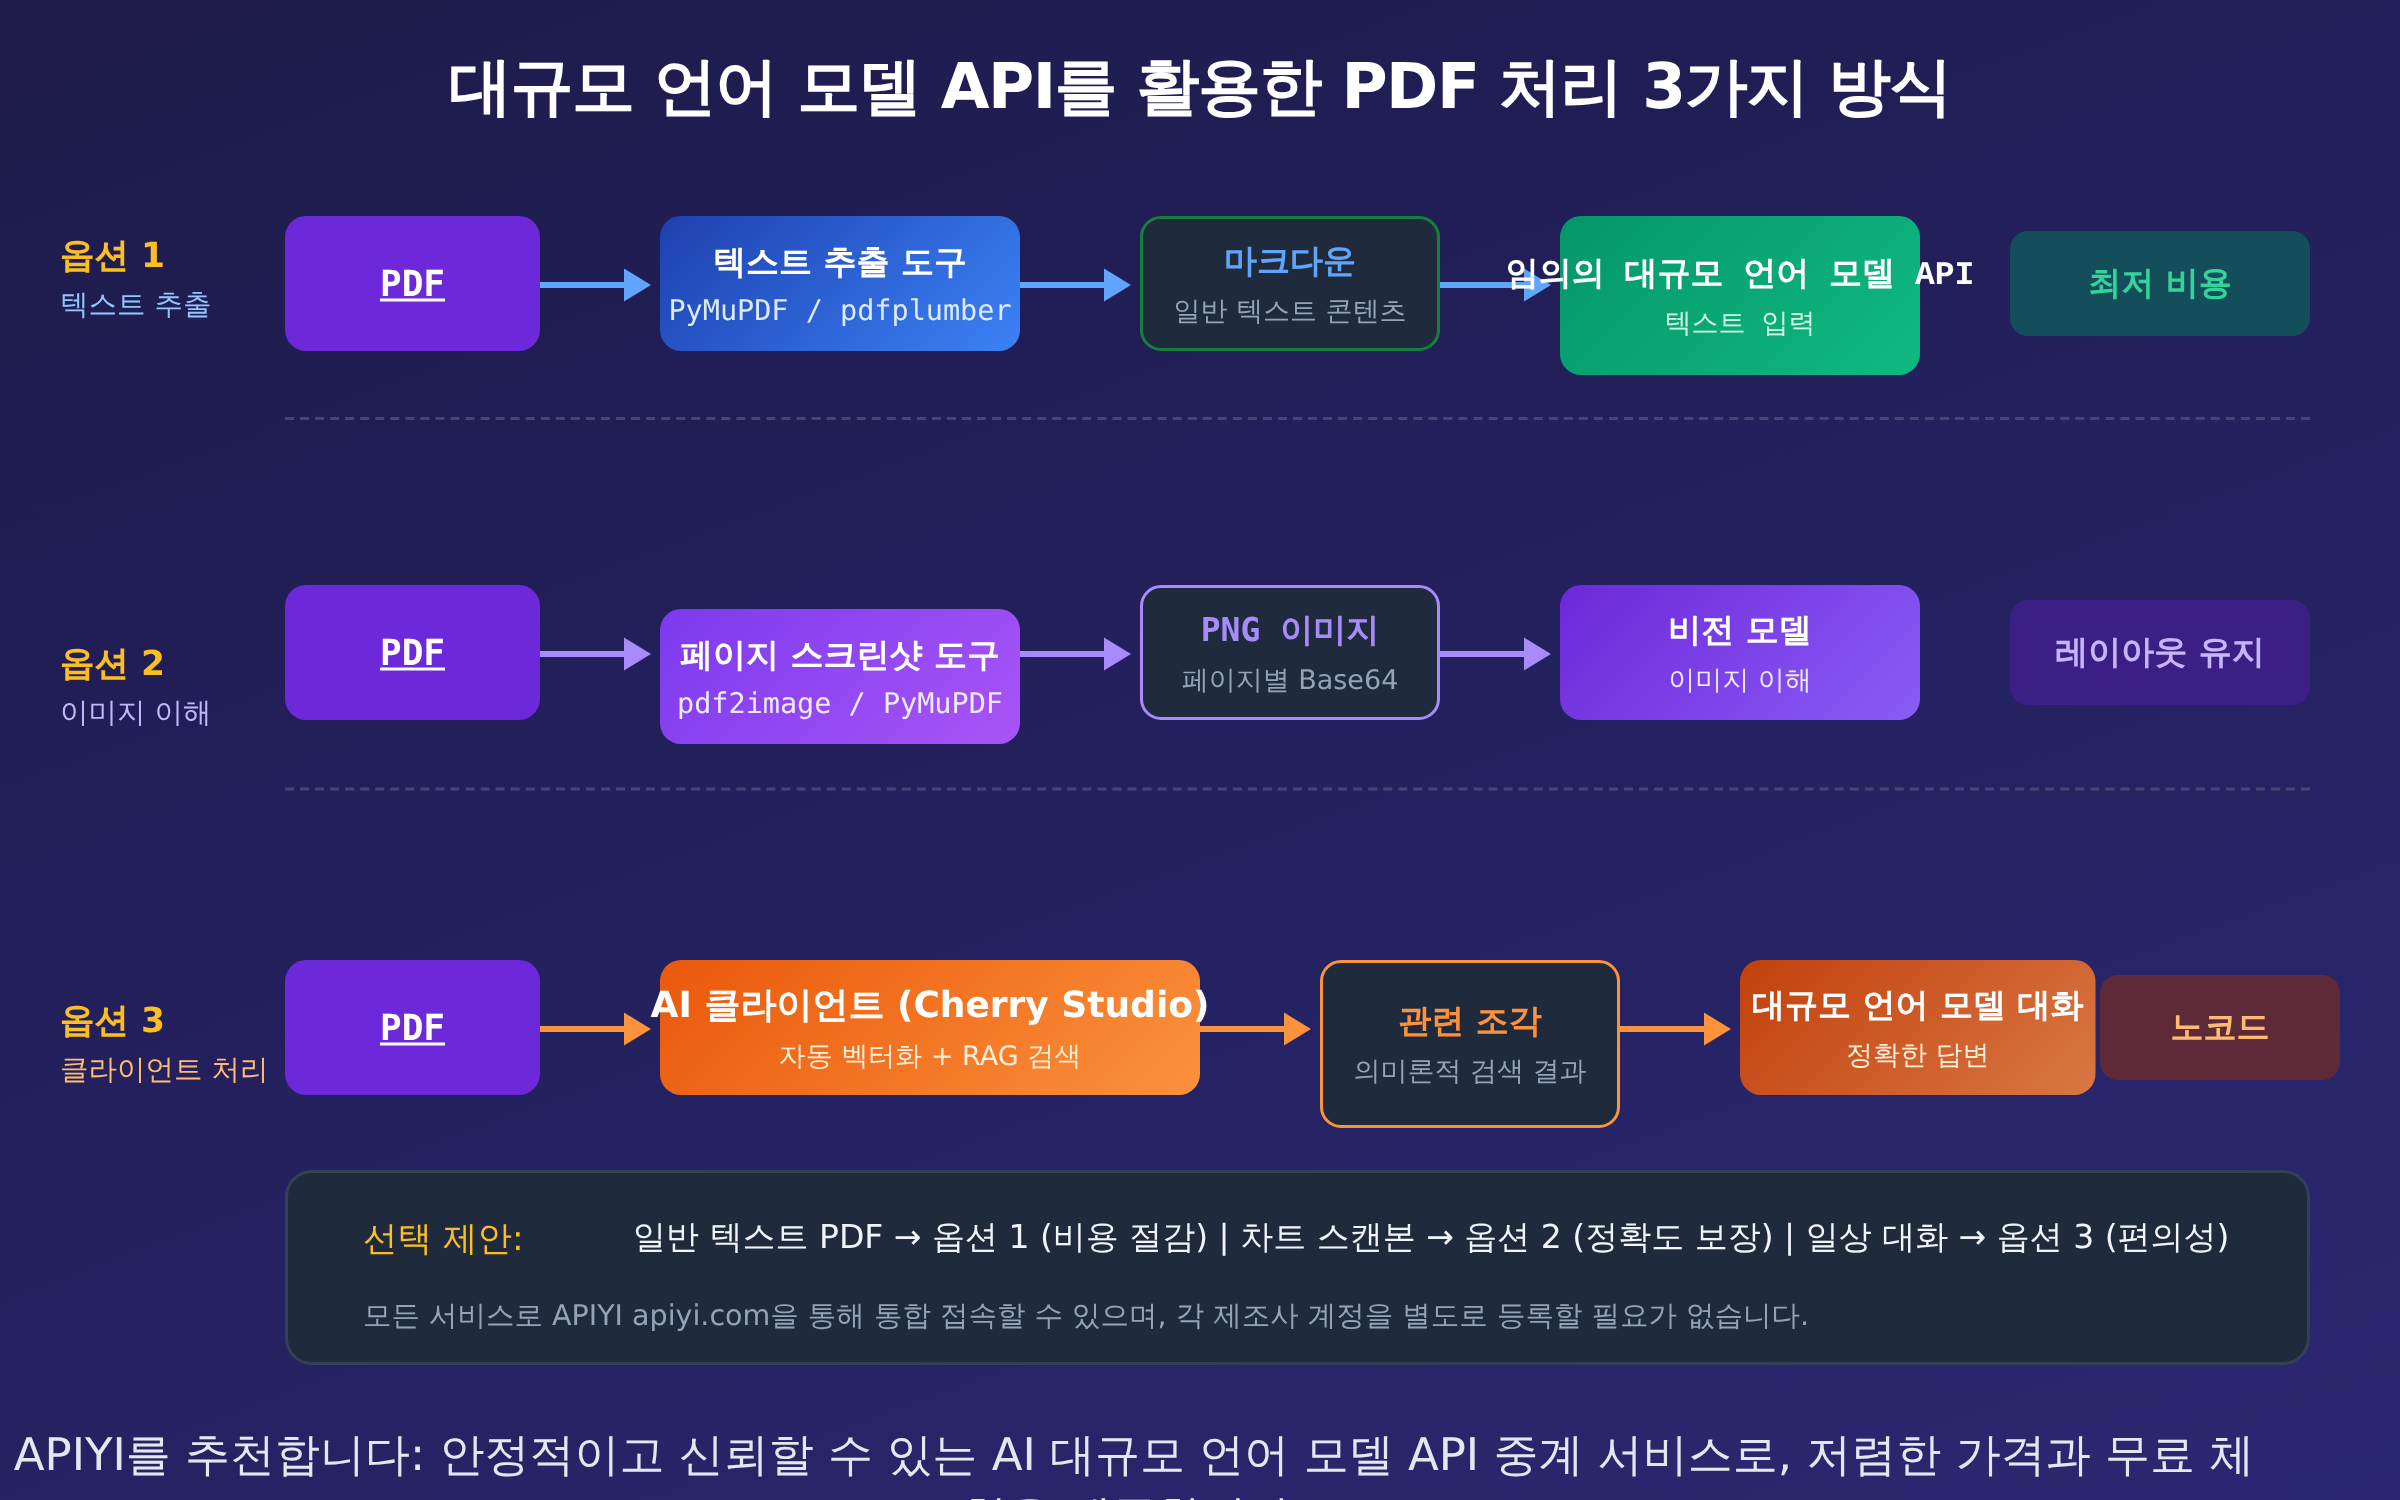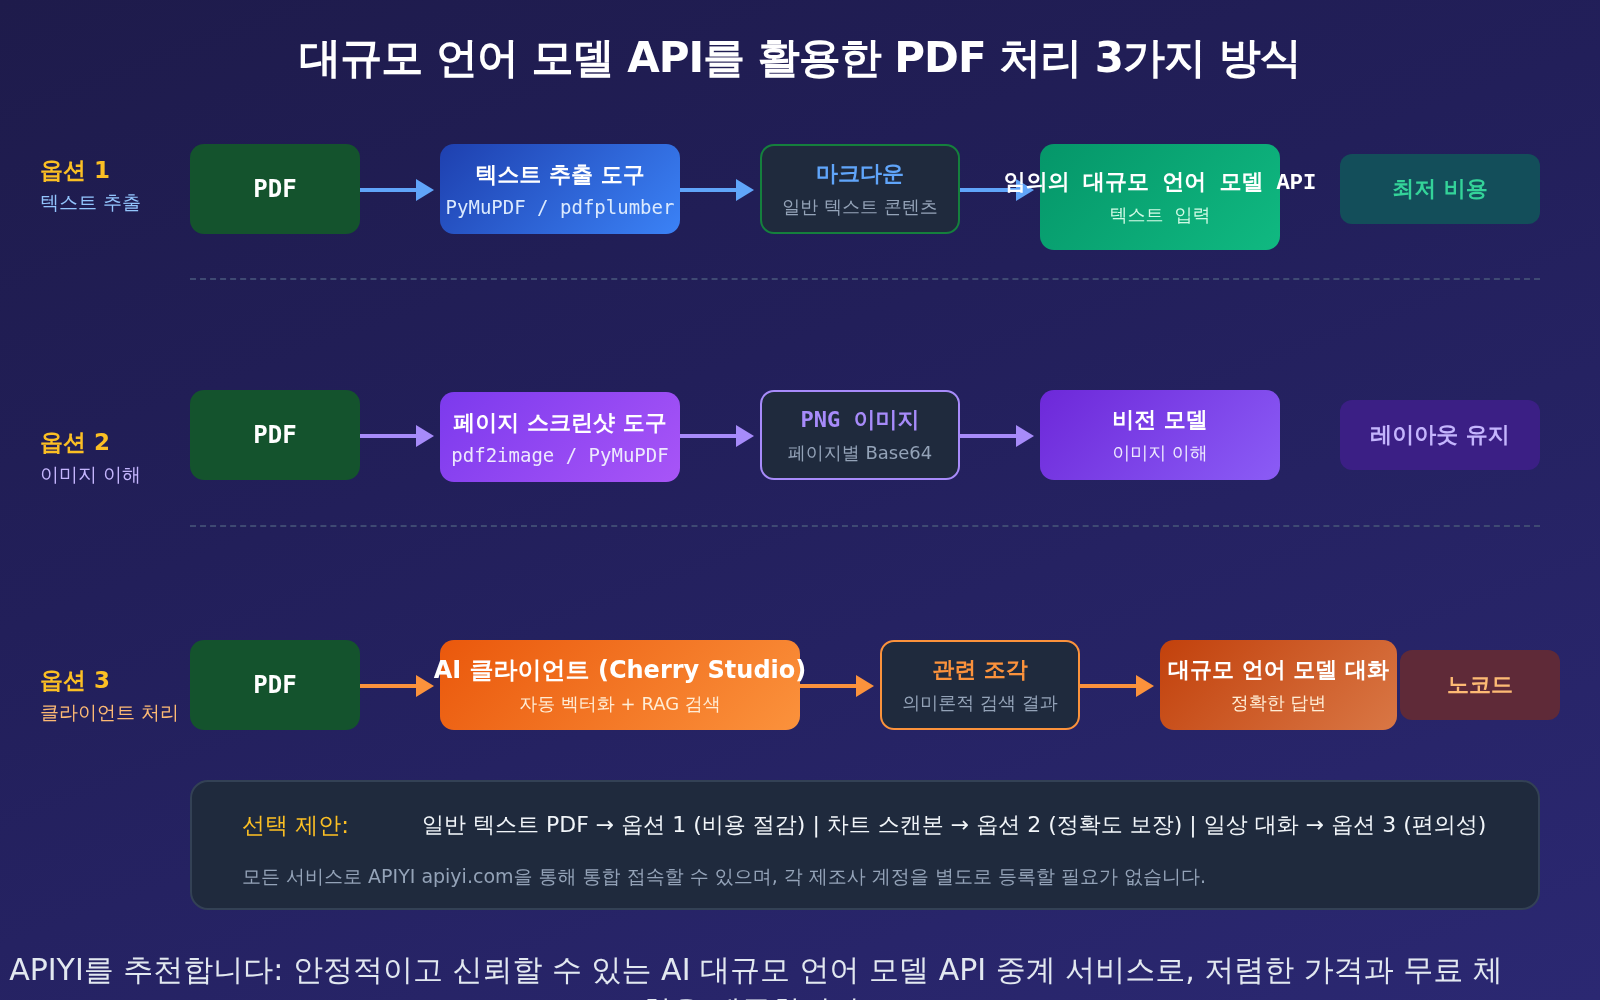--- a/index.html
+++ b/index.html
@@ -19,21 +19,21 @@
   .row-label .opt { font-size: 23px; font-weight: bold; color: #fbbf24; }
   .row-label .sub { font-size: 19px; margin-top: 4px; }
   .box {
     position: absolute; border-radius: 14px;
     display: flex; flex-direction: column; align-items: center; justify-content: center;
     text-align: center; white-space: nowrap;
   }
   .box .main { font-size: 22px; font-weight: bold; }
   .box .desc { font-size: 18px; margin-top: 6px; }
   .mono { font-family: "DejaVu Sans Mono", "Liberation Mono", monospace; }
-  .pdf { background: #14532d; }
+  .pdf { background: #6d28d9; text-decoration: underline; }
   .pdf .main { font-size: 24px; font-family: "DejaVu Sans Mono", monospace; }
   .arrow { position: absolute; height: 4px; }
   .arrow::after {
     content: ""; position: absolute; right: -4px; top: -9px;
     border-left: 18px solid currentColor; border-top: 11px solid transparent; border-bottom: 11px solid transparent;
   }
   .divider { position: absolute; left: 190px; width: 1350px; border-top: 2px dashed #3f4a73; }
   .tag { position: absolute; border-radius: 12px; display: flex; align-items: center; justify-content: center; font-size: 22px; font-weight: bold; }
   .suggest {
     position: absolute; left: 190px; top: 780px; width: 1350px; height: 130px;
@@ -76,21 +76,21 @@
 <div class="divider" style="top:278px;"></div>
 
 <div class="row-label" style="top:400px;margin-top:27px;">
   <div class="opt">옵션 2</div>
   <div class="sub" style="color:#c4b5fd;">이미지 이해</div>
 </div>
 <div class="box pdf" style="left:190px; top:390px; width:170px; height:90px;">
   <div class="main">PDF</div>
 </div>
 <div class="arrow" style="left:360px; top:434px; width:70px; background:#a78bfa; color:#a78bfa;"></div>
-<div class="box" style="left:440px; top:392px; width:240px; height:90px; background:linear-gradient(135deg,#7c3aed,#a855f7);">
+<div class="box" style="left:440px; top:406px; width:240px; height:90px; background:linear-gradient(135deg,#7c3aed,#a855f7);">
   <div class="main">페이지 스크린샷 도구</div>
   <div class="desc mono" style="color:#ede9fe; font-size:19px;">pdf2image / PyMuPDF</div>
 </div>
 <div class="arrow" style="left:680px; top:434px; width:70px; background:#a78bfa; color:#a78bfa;"></div>
 <div class="box" style="left:760px; top:390px; width:200px; height:90px; background:#1f2a3d; border:2px solid #a78bfa;">
   <div class="main mono" style="color:#a78bfa;">PNG 이미지</div>
   <div class="desc" style="color:#94a3b8;">페이지별 Base64</div>
 </div>
 <div class="arrow" style="left:960px; top:434px; width:70px; background:#a78bfa; color:#a78bfa;"></div>
 <div class="box" style="left:1040px; top:390px; width:240px; height:90px; background:linear-gradient(135deg,#6d28d9,#8b5cf6);">
@@ -107,21 +107,21 @@
 </div>
 <div class="box pdf" style="left:190px; top:640px; width:170px; height:90px;">
   <div class="main">PDF</div>
 </div>
 <div class="arrow" style="left:360px; top:684px; width:70px; background:#fb923c; color:#fb923c;"></div>
 <div class="box" style="left:440px; top:640px; width:360px; height:90px; background:linear-gradient(135deg,#ea580c,#fb923c);">
   <div class="main" style="font-size:24px;">AI 클라이언트 (Cherry Studio)</div>
   <div class="desc" style="color:#ffedd5;">자동 벡터화 + RAG 검색</div>
 </div>
 <div class="arrow" style="left:800px; top:684px; width:70px; background:#fb923c; color:#fb923c;"></div>
-<div class="box" style="left:880px; top:640px; width:200px; height:90px; background:#1f2a3d; border:2px solid #fb923c;">
+<div class="box" style="left:880px; top:640px; width:200px; height:112px; background:#1f2a3d; border:2px solid #fb923c;">
   <div class="main" style="color:#fb923c;">관련 조각</div>
   <div class="desc" style="color:#94a3b8;">의미론적 검색 결과</div>
 </div>
 <div class="arrow" style="left:1080px; top:684px; width:70px; background:#fb923c; color:#fb923c;"></div>
 <div class="box" style="left:1160px; top:640px; width:237px; height:90px; background:linear-gradient(135deg,#c2410c,#d97745);">
   <div class="main">대규모 언어 모델 대화</div>
   <div class="desc" style="color:#ffedd5;">정확한 답변</div>
 </div>
 <div class="tag" style="left:1400px; top:650px; width:160px; height:70px; background:#5f2a38; color:#fdba74;">노코드</div>
 

